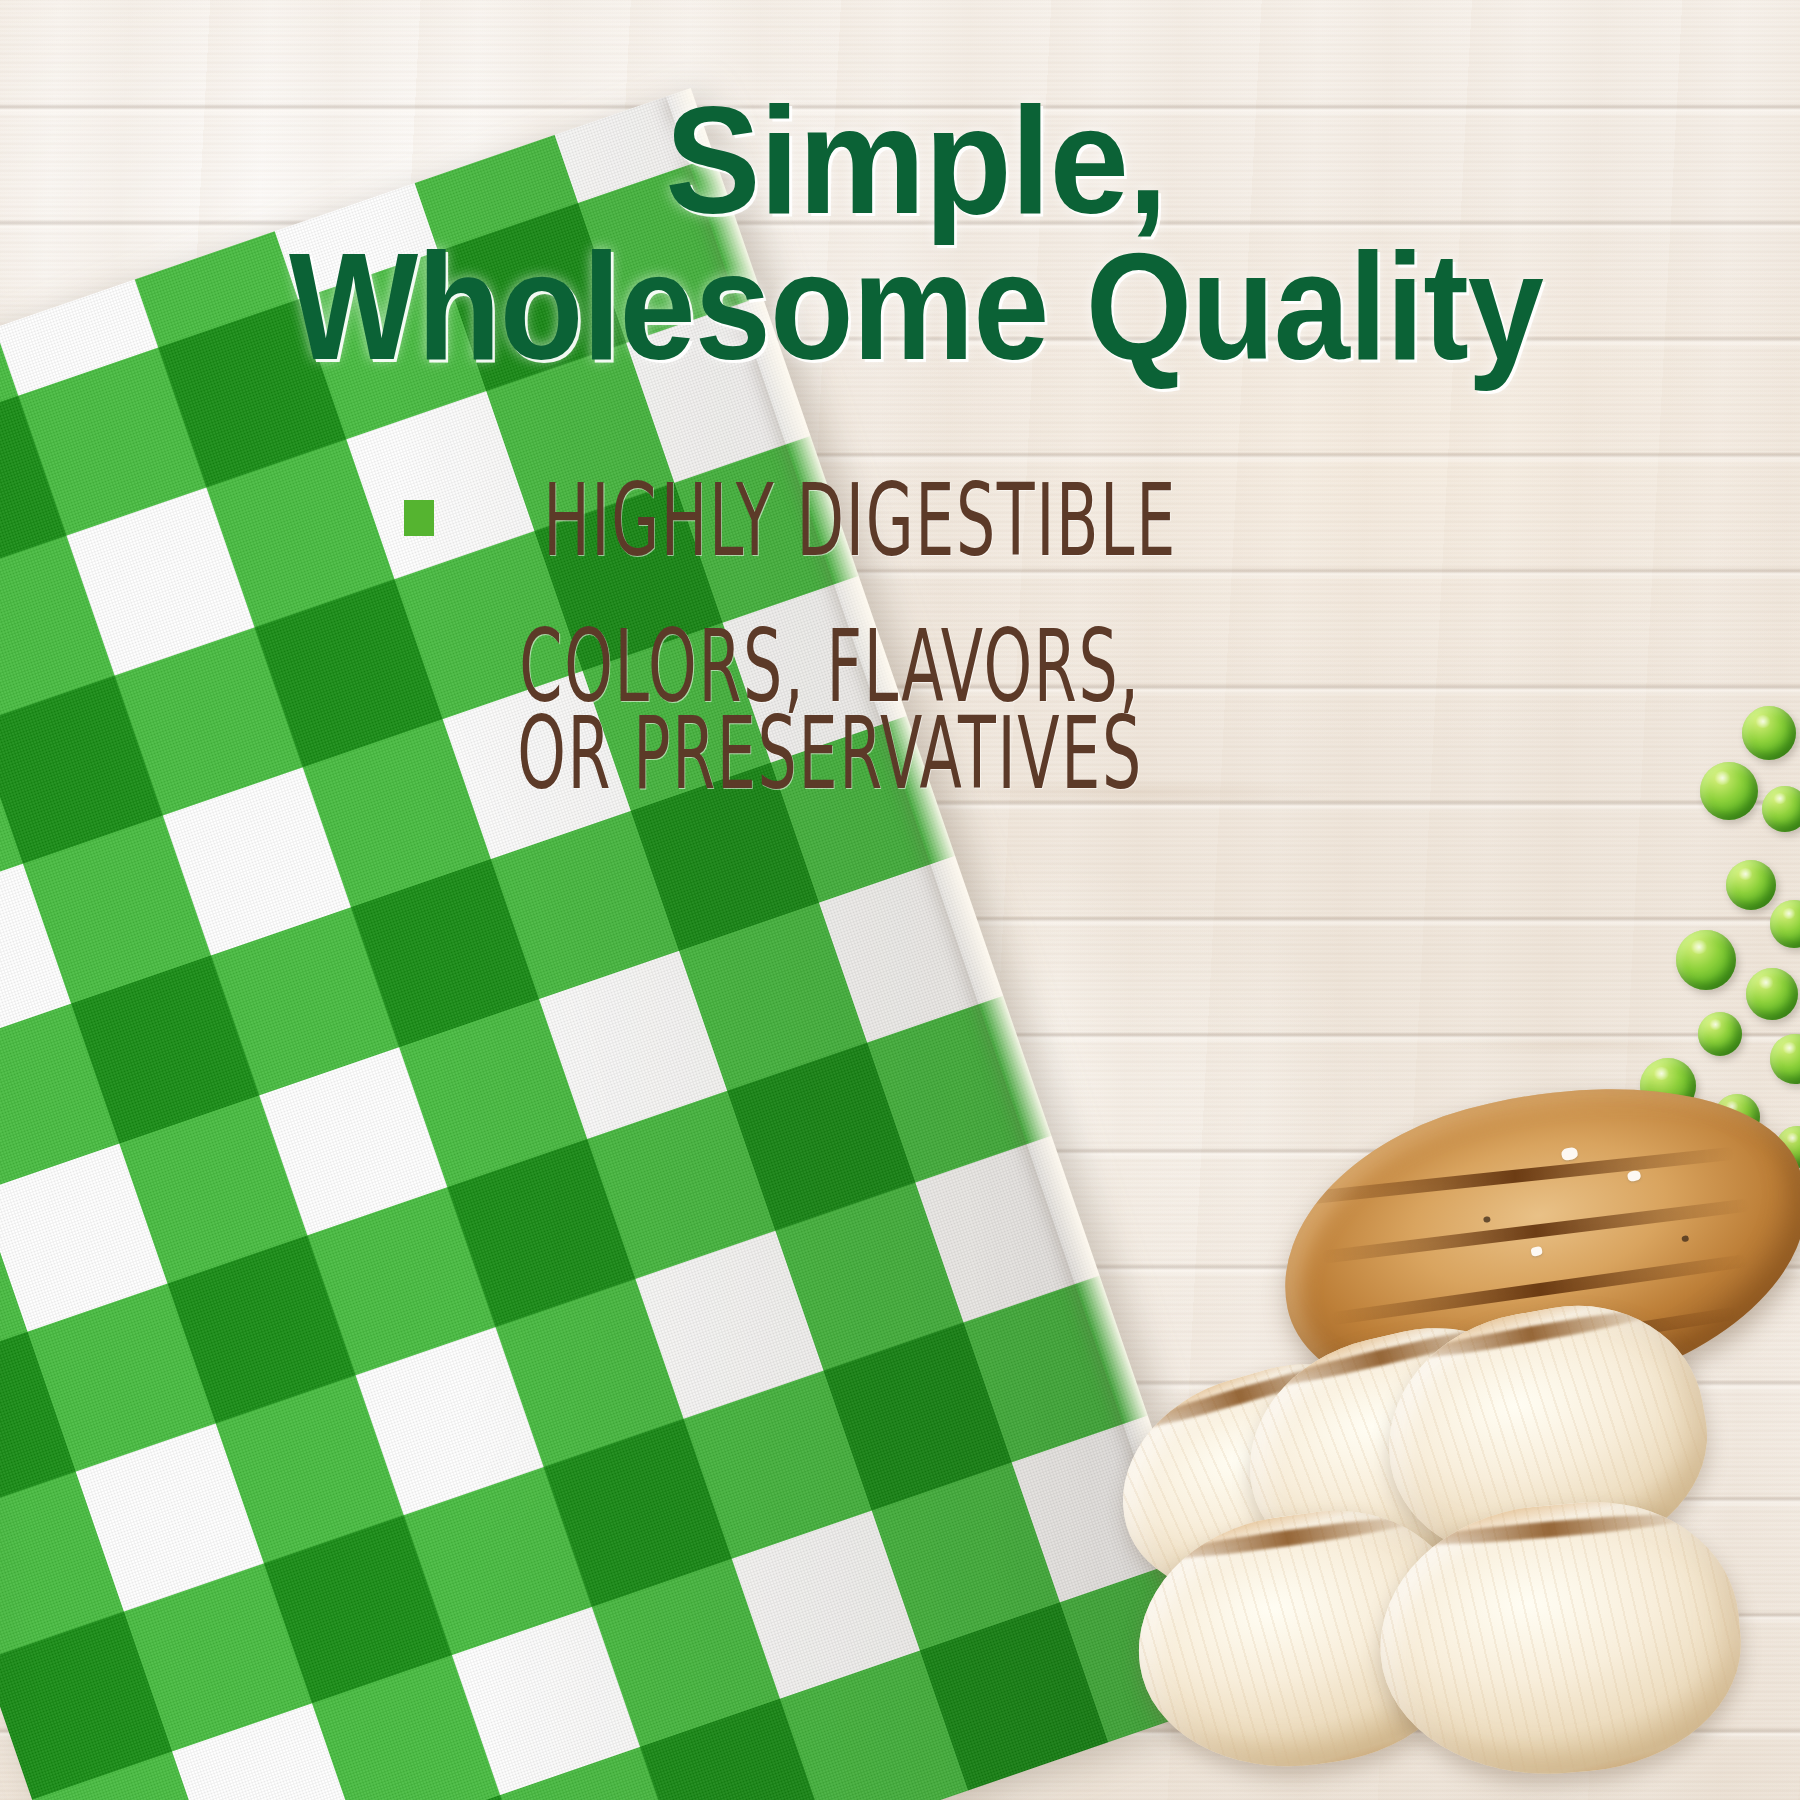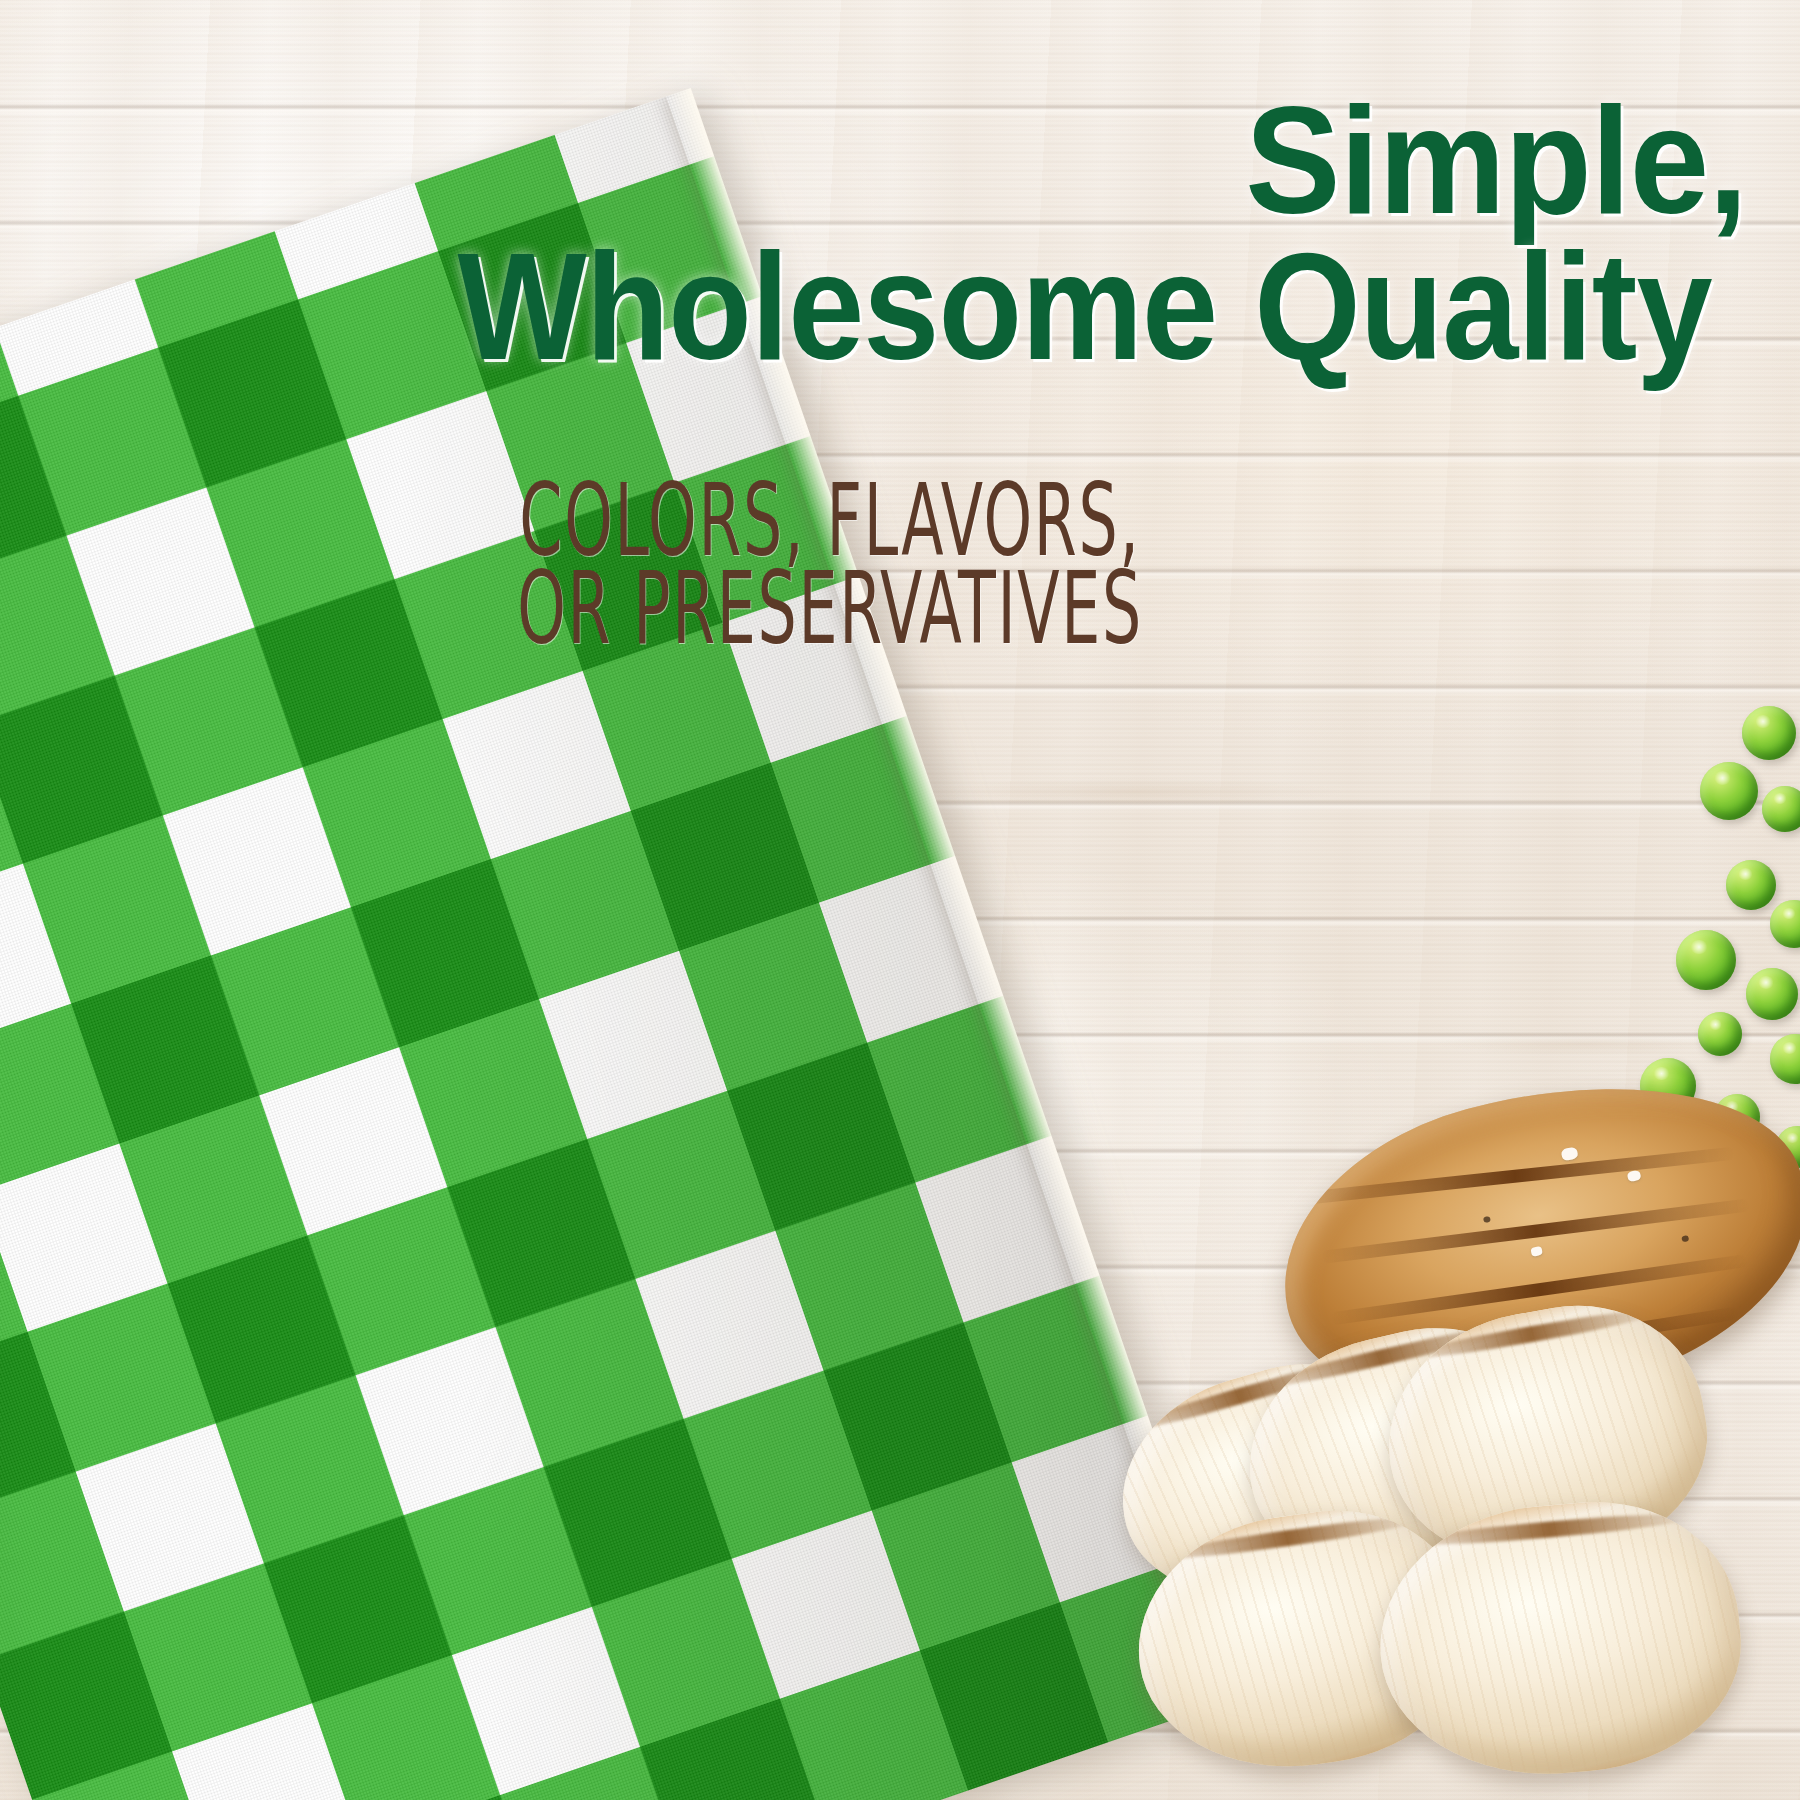--- a/index.html
+++ b/index.html
@@ -47,21 +47,21 @@
       radial-gradient(ellipse 230px 26px at 14% 21%, rgba(198,176,154,.30), rgba(0,0,0,0) 70%),
       radial-gradient(ellipse 300px 20px at 63% 44%, rgba(205,184,162,.26), rgba(0,0,0,0) 70%),
       radial-gradient(ellipse 260px 22px at 35% 73%, rgba(200,178,156,.24), rgba(0,0,0,0) 70%),
       radial-gradient(ellipse 280px 18px at 82% 88%, rgba(196,174,152,.22), rgba(0,0,0,0) 70%),
       radial-gradient(ellipse 210px 16px at 88% 58%, rgba(204,184,160,.22), rgba(0,0,0,0) 70%);
   }
 
   
   .headline{
     position:absolute;left:0;right:0;top:88px;
-    text-align:right;
+    text-align:center;
     line-height:.96;
     letter-spacing:-1px;
     padding-left:32px;
   }
   .headline .hl-line{
     display:block;
     font-family:"Liberation Sans",sans-serif;
     font-weight:700;
     color:#0b6236;
     text-shadow:3px 3px 0 rgba(255,255,255,.92), 0 0 14px rgba(255,255,255,.6);
@@ -283,20 +283,26 @@
     </div>
   </div>
 
   <div class="headline">
     <span class="hl-line hl-1">Simple,</span>
     <span class="hl-line hl-2">Wholesome Quality</span>
   </div>
 
   <div class="bullets">
 
+    <div class="bgroup">
+      <div class="brow">
+        <span class="sq"></span>
+        <span class="bline">HIGHLY DIGESTIBLE</span>
+      </div>
+    </div>
 
 
     <div class="bgroup">
       <span class="bline">COLORS, FLAVORS,</span>
       <span class="bline">OR PRESERVATIVES</span>
     </div>
 
   </div>
 
 </div>

